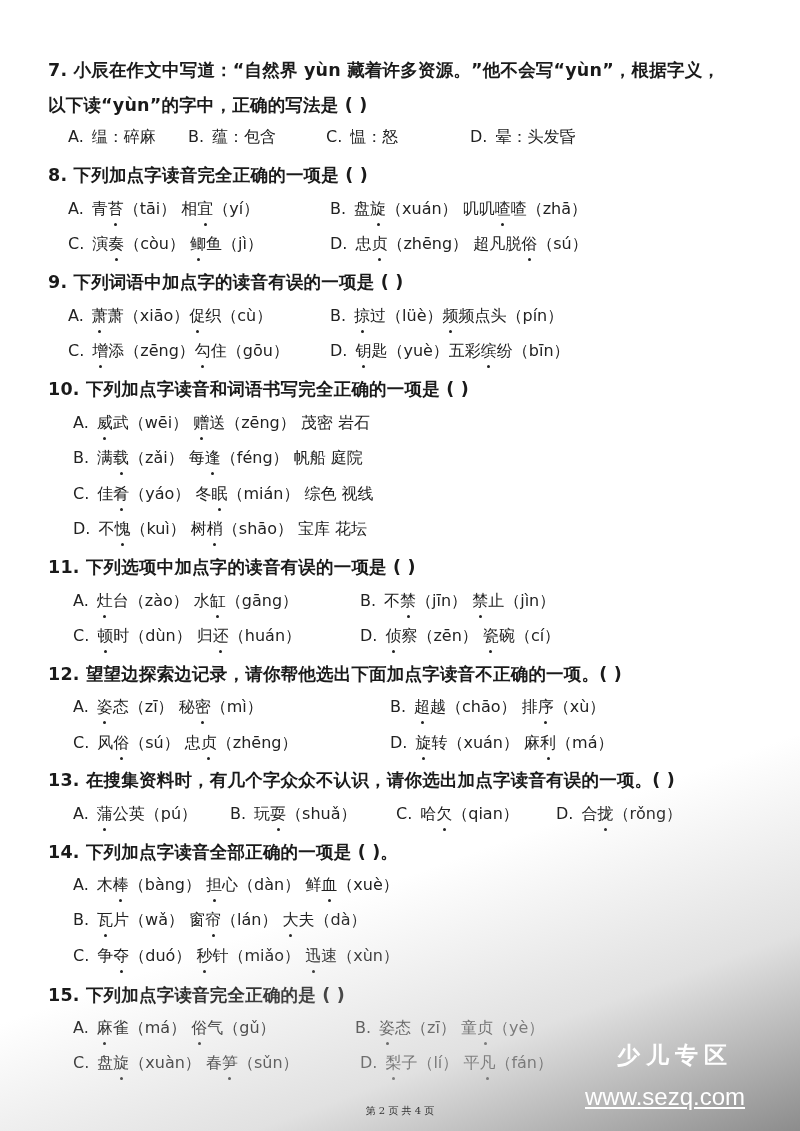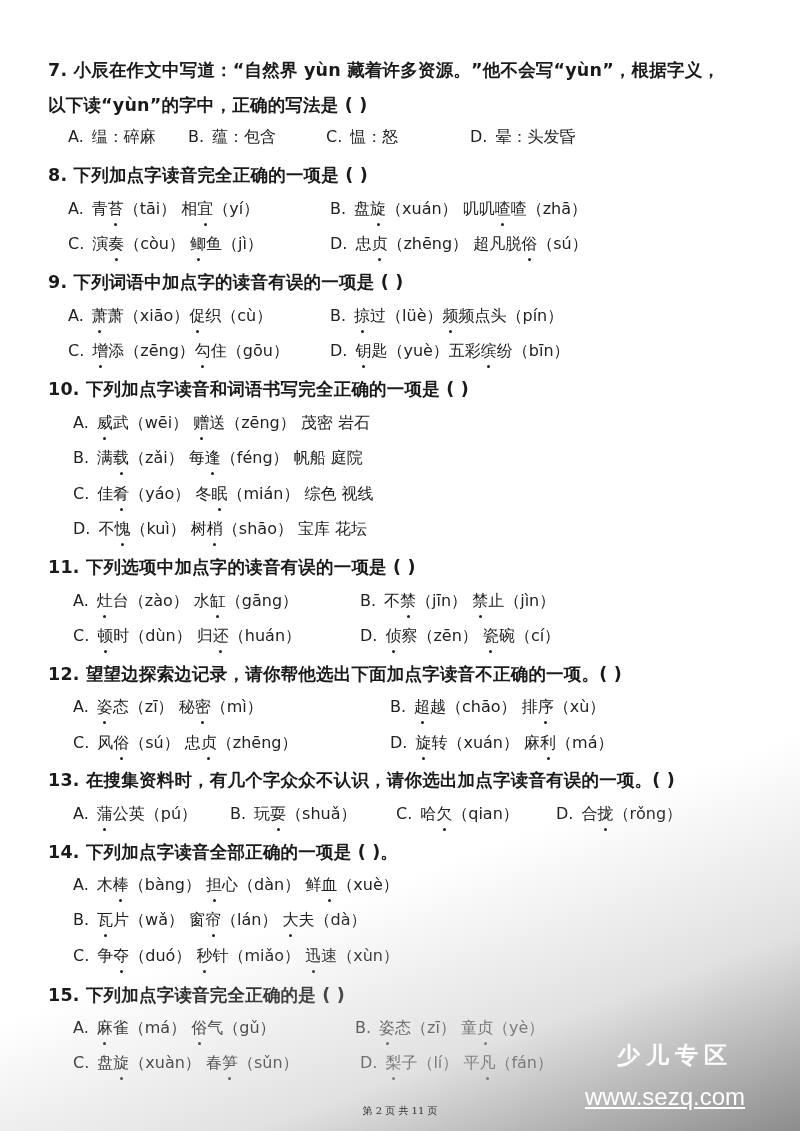--- a/index.html
+++ b/index.html
@@ -88,15 +88,15 @@
     <div class="opt" style="left: 73px; top: 946px;"><span class="lbl">C.</span><span class="seg">争</span><span class="em">夺</span><span class="seg">（duó）  </span><span class="em">秒</span><span class="seg">针（miǎo）    </span><span class="em">迅</span><span class="seg">速（xùn）</span></div>
     <div class="q" style="top: 983px;">15. 下列加点字读音完全正确的是 (      )</div>
     <div class="opt" style="left: 73px; top: 1018px;"><span class="lbl">A.</span><span class="em">麻</span><span class="seg">雀（má）      </span><span class="em">俗</span><span class="seg">气（gǔ）</span></div>
     <div class="opt" style="left: 355px; top: 1018px;"><span class="lbl">B.</span><span class="em">姿</span><span class="seg">态（zī）    童</span><span class="em">贞</span><span class="seg">（yè）</span></div>
     <div class="opt" style="left: 73px; top: 1053px;"><span class="lbl">C.</span><span class="seg">盘</span><span class="em">旋</span><span class="seg">（xuàn）  春</span><span class="em">笋</span><span class="seg">（sǔn）</span></div>
     <div class="opt" style="left: 360px; top: 1053px;"><span class="lbl">D.</span><span class="em">梨</span><span class="seg">子（lí）    平</span><span class="em">凡</span><span class="seg">（fán）</span></div>
   </div>
 
 <div class="fade"></div>
 
-<div class="footer">第 2 页 共 11 页</div>
+<div class="footer">第 2 页 共 4 页</div>
 <div class="wm1">少儿专区</div>
 <div class="wm2">www.sezq.com</div>
 
 </body></html>

